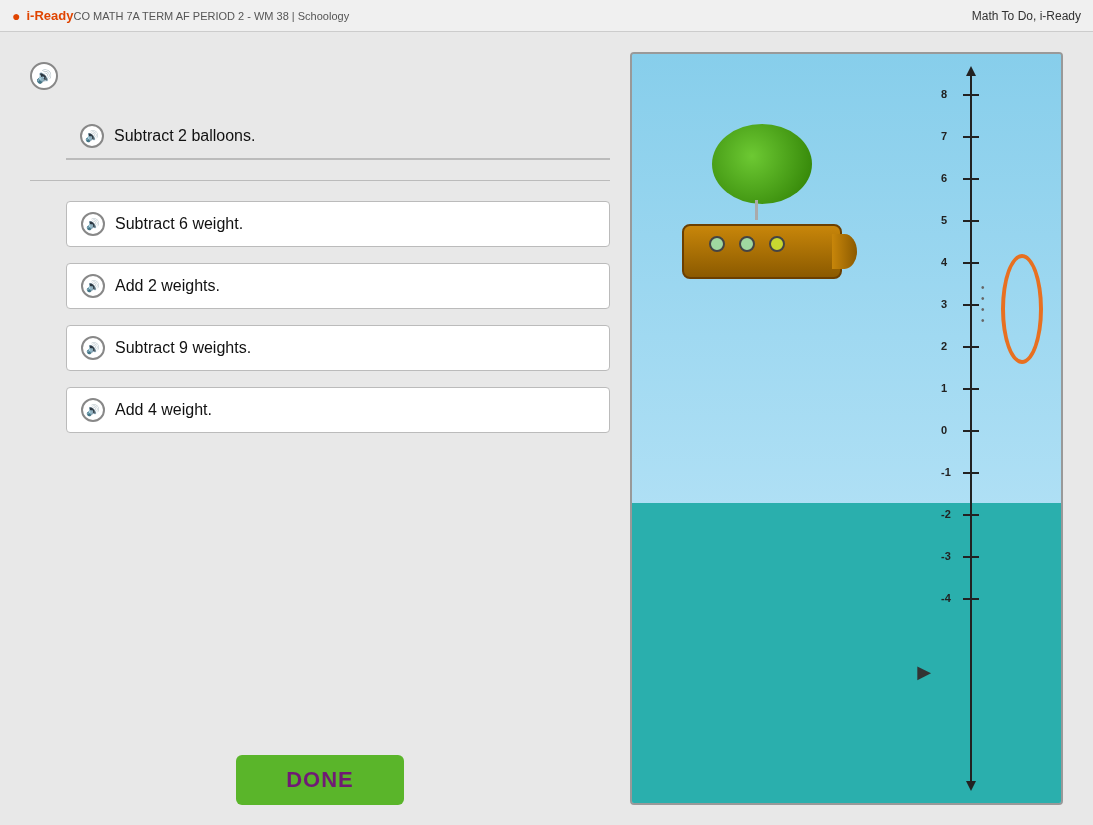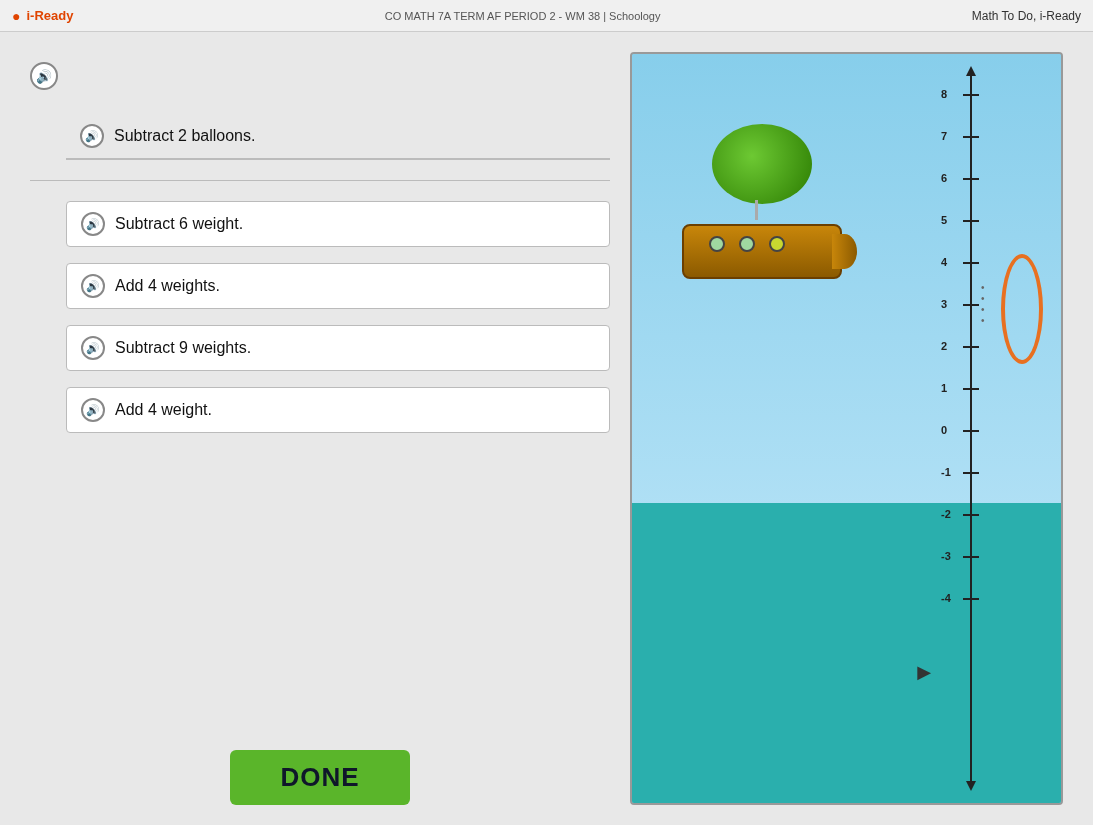--- a/index.html
+++ b/index.html
@@ -28,21 +28,20 @@
       display: flex;
       align-items: center;
       gap: 6px;
       font-size: 13px;
       font-weight: bold;
       color: #e04400;
     }
     .top-bar-center {
       font-size: 12px;
       color: #333;
-      text-align: center;
       flex: 1;
     }
     .top-bar-right {
       font-size: 12px;
       color: #333;
       font-weight: normal;
     }
 
     
     .main-content {
@@ -148,22 +147,22 @@
 
     
     .done-btn-container {
       display: flex;
       justify-content: center;
       margin-top: auto;
       padding-top: 30px;
     }
     .done-btn {
       background: #5ab52a;
-      color: #0f172a;
-      font-size: 26px;
+      color: #701a75;
+      font-size: 22px;
       font-weight: bold;
       border: none;
       border-radius: 6px;
       padding: 12px 50px;
       cursor: pointer;
       letter-spacing: 1px;
     }
 
     
     .right-panel {
@@ -363,21 +362,21 @@
 
     <hr class="divider">
 
 
     <div class="answer-option">
       <button class="speaker-btn">🔊</button>
       <span>Subtract 6 weight.</span>
     </div>
     <div class="answer-option">
       <button class="speaker-btn">🔊</button>
-      <span>Add 4 weights.</span>
+      <span>Add 2 weights.</span>
     </div>
     <div class="answer-option">
       <button class="speaker-btn">🔊</button>
       <span>Subtract 9 weights.</span>
     </div>
     <div class="answer-option">
       <button class="speaker-btn">🔊</button>
       <span>Add 4 weight.</span>
     </div>
 

